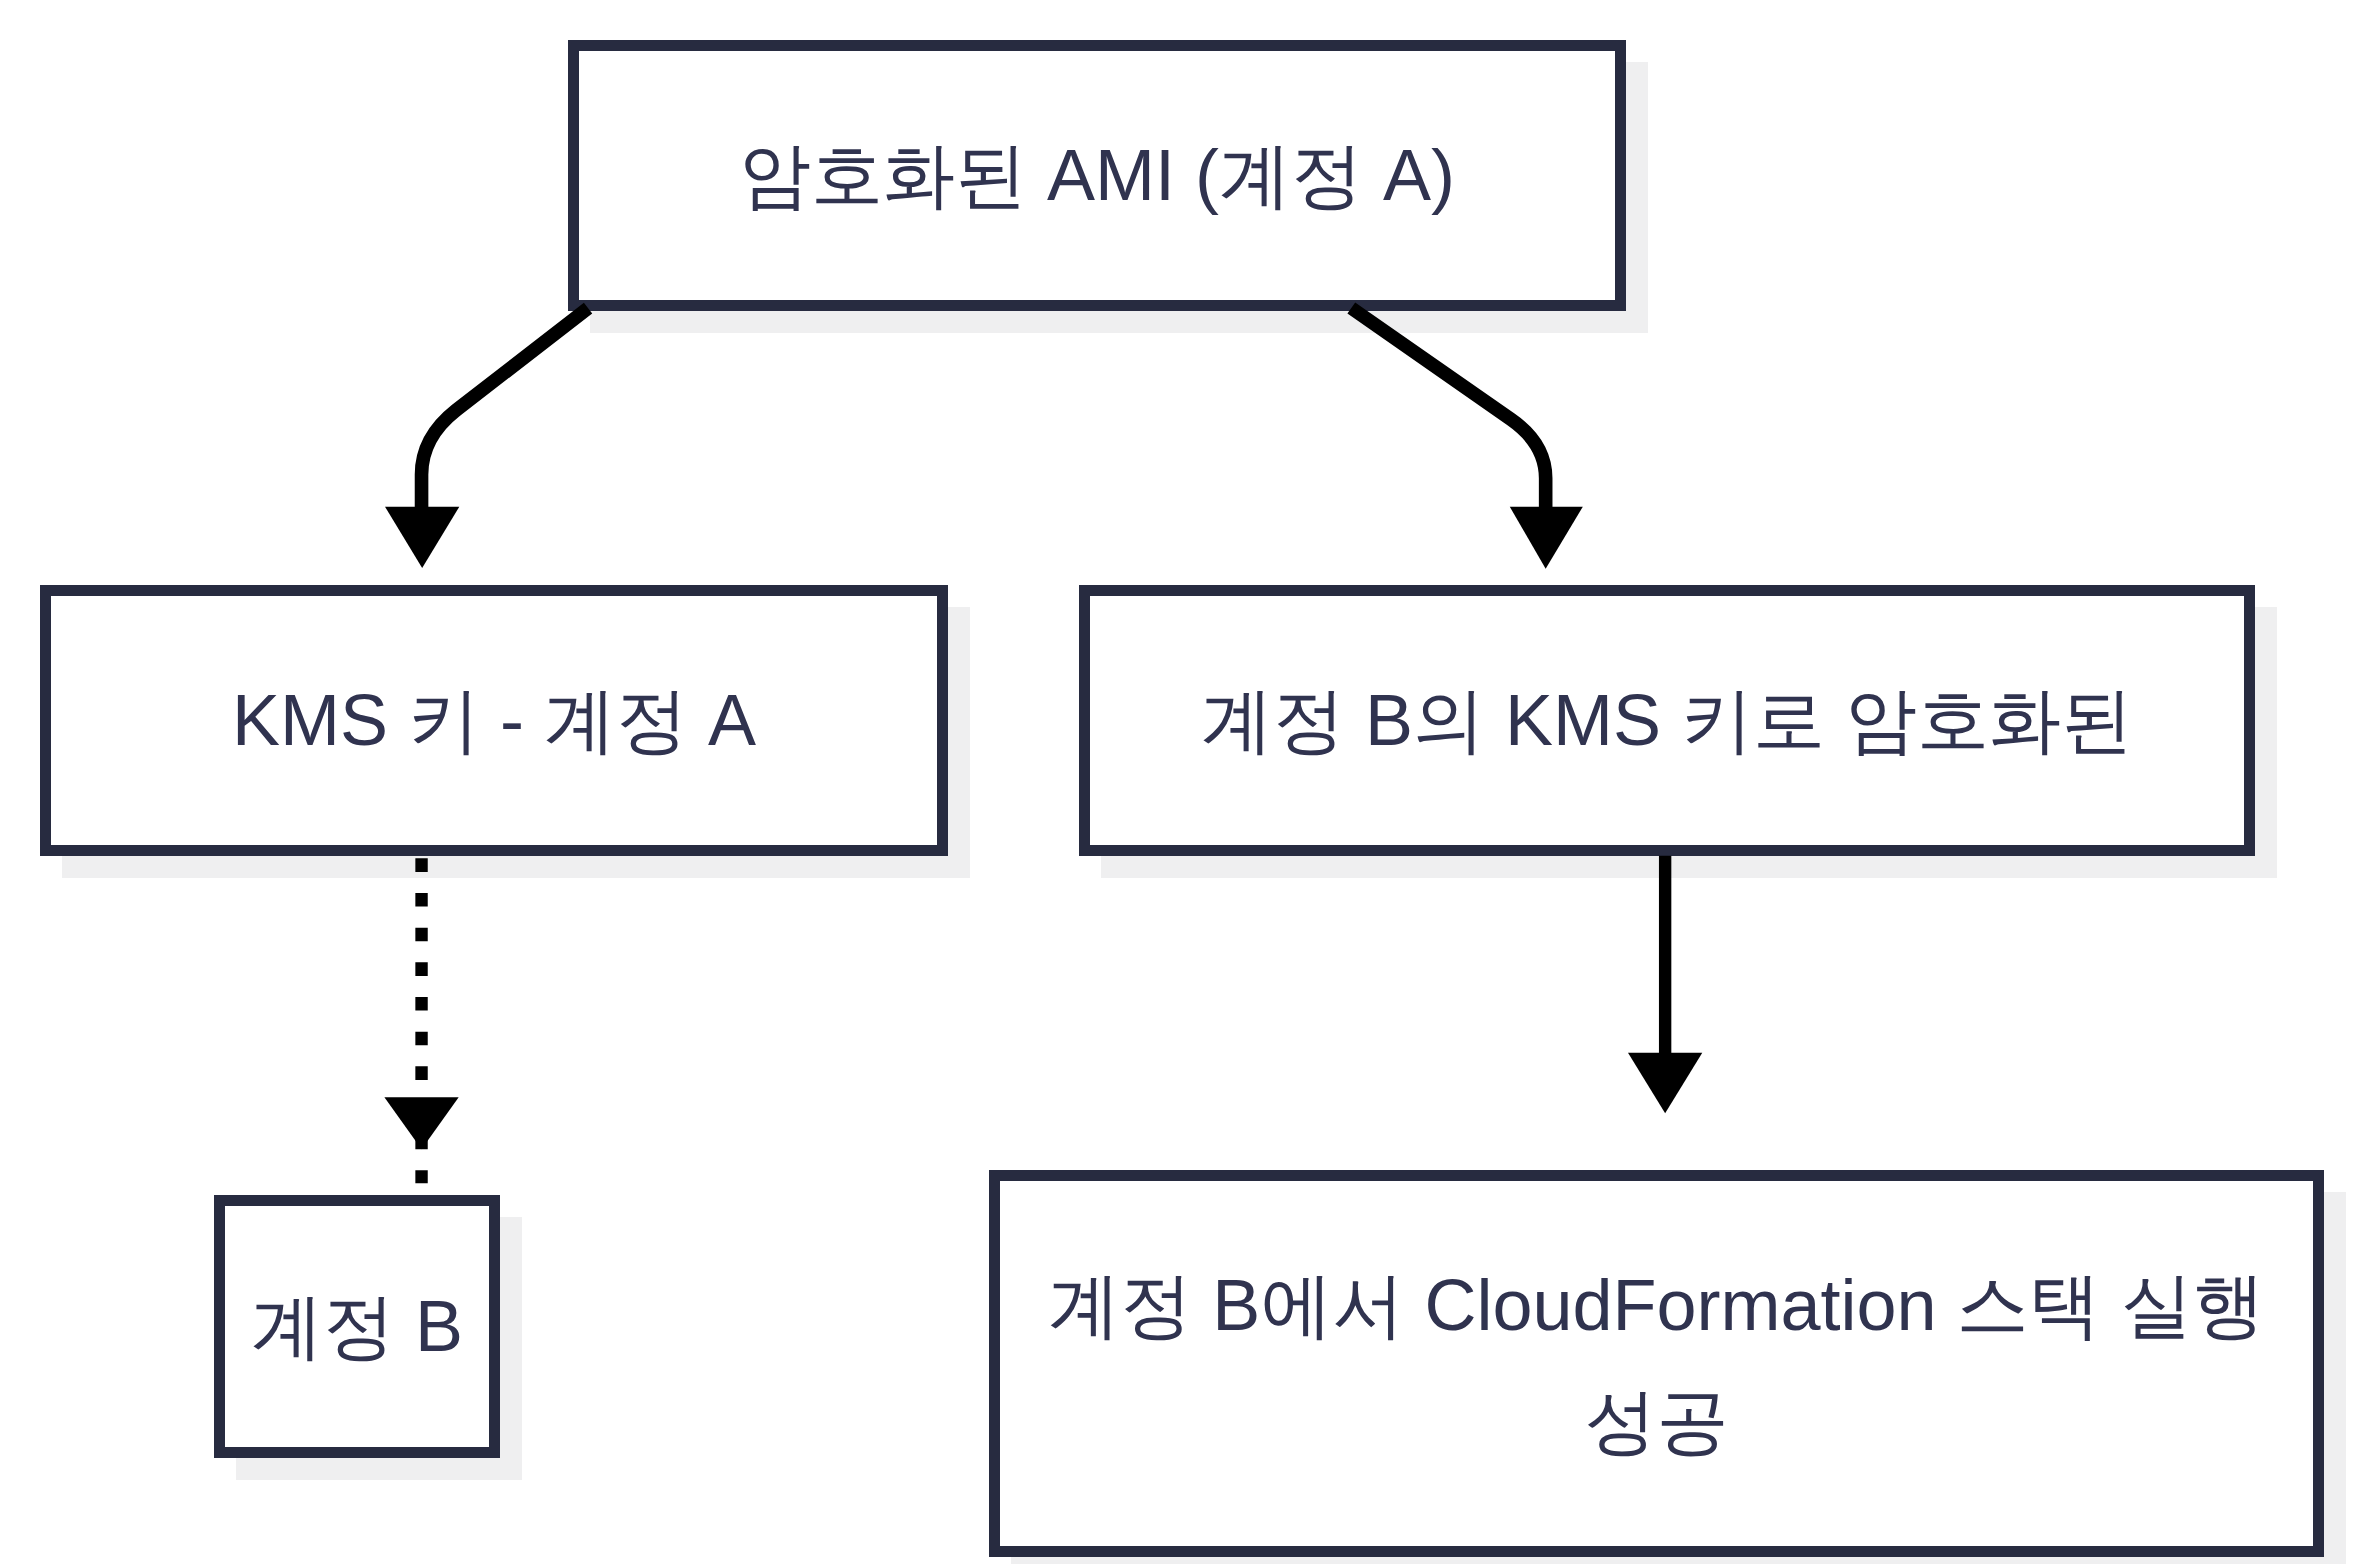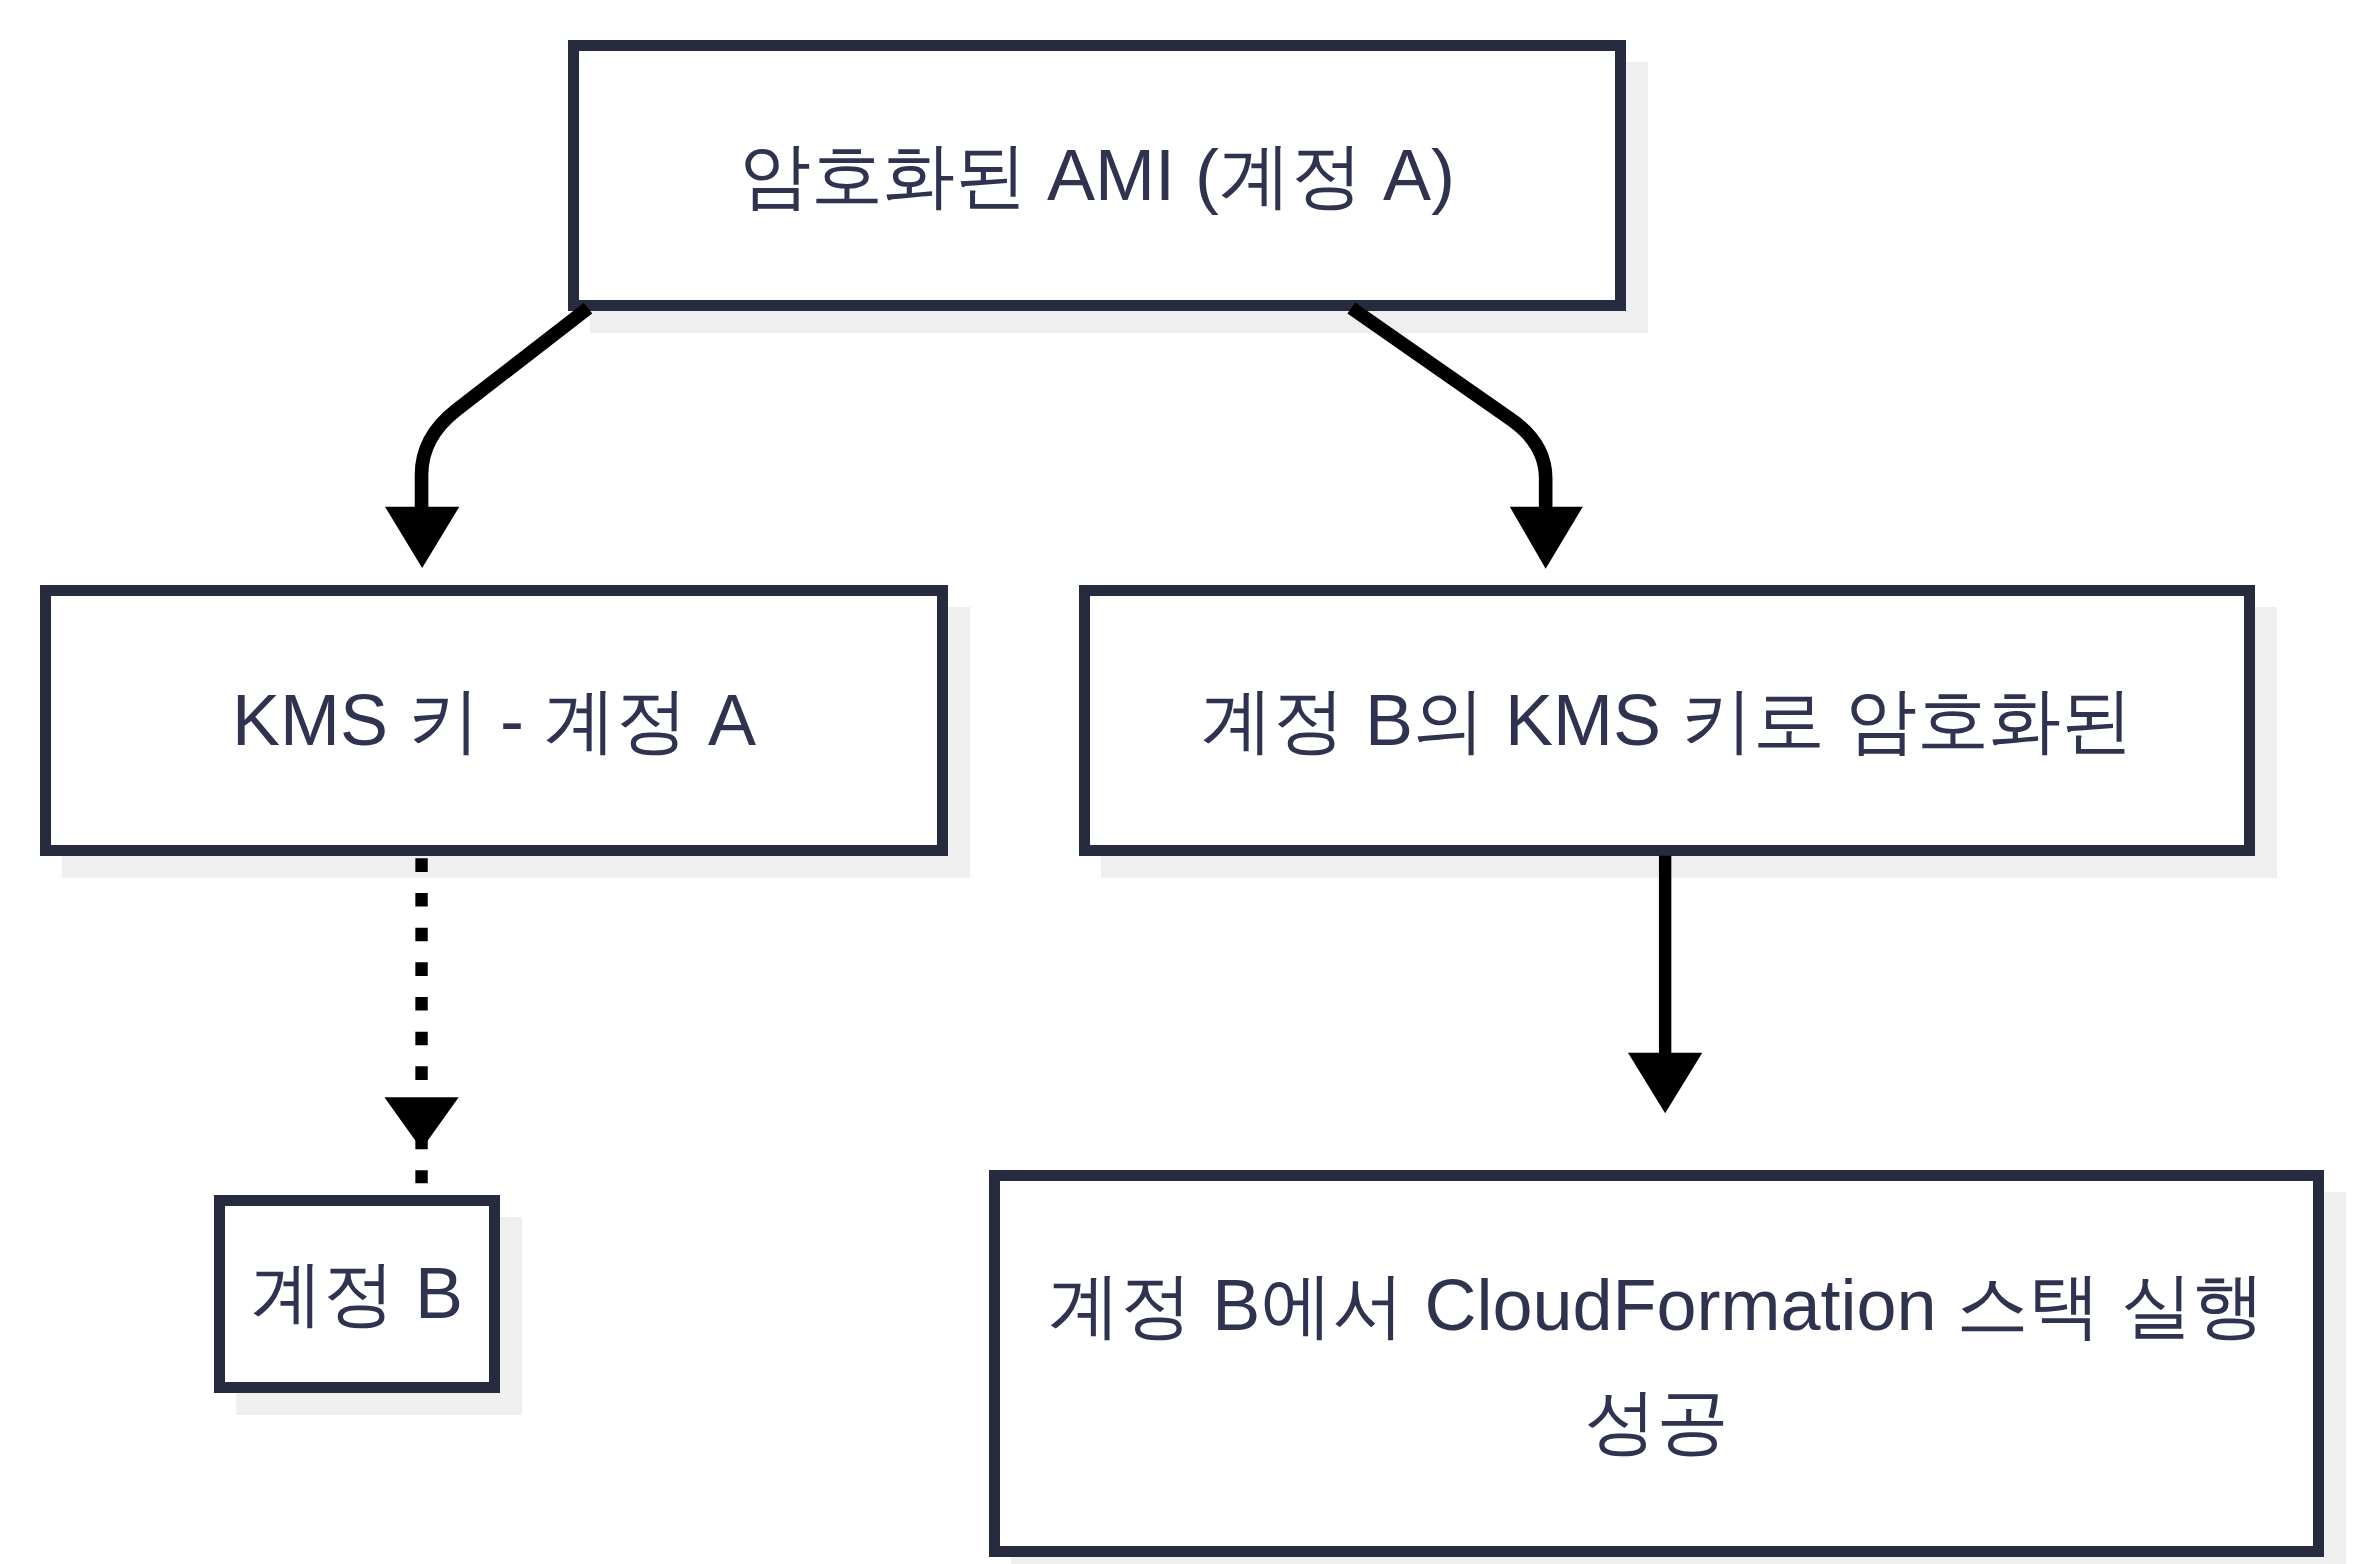--- a/index.html
+++ b/index.html
@@ -27,21 +27,21 @@
     text-align: center;
     color: #30334f;
     font-size: 72px;
     font-weight: 500;
     line-height: 1.6;
     z-index: 1;
   }
   #node-encrypted-ami        { left: 548px;  top: 40px;   width: 1058px; height: 271px; margin-left: 20px; }
   #node-kms-key-account-a    { left: 40px;   top: 585px;  width: 908px; height: 271px; }
   #node-reencrypt            { left: 1079px; top: 585px;  width: 1176px; height: 271px; }
-  #node-account-b            { left: 214px;  top: 1195px; width: 286px;  height: 198px; }
+  #node-account-b            { left: 214px;  top: 1195px; width: 286px;  height: 263px; }
   #node-cf-success           { left: 989px; top: 1130px; width: 1335px; height: 387px; padding: 0 43px; margin-top: 40px; }
   #edges-layer {
     position: absolute;
     left: 0; top: 0;
     width: 2377px;
     height: 1565px;
     z-index: 2;
     pointer-events: none;
   }
 </style>

